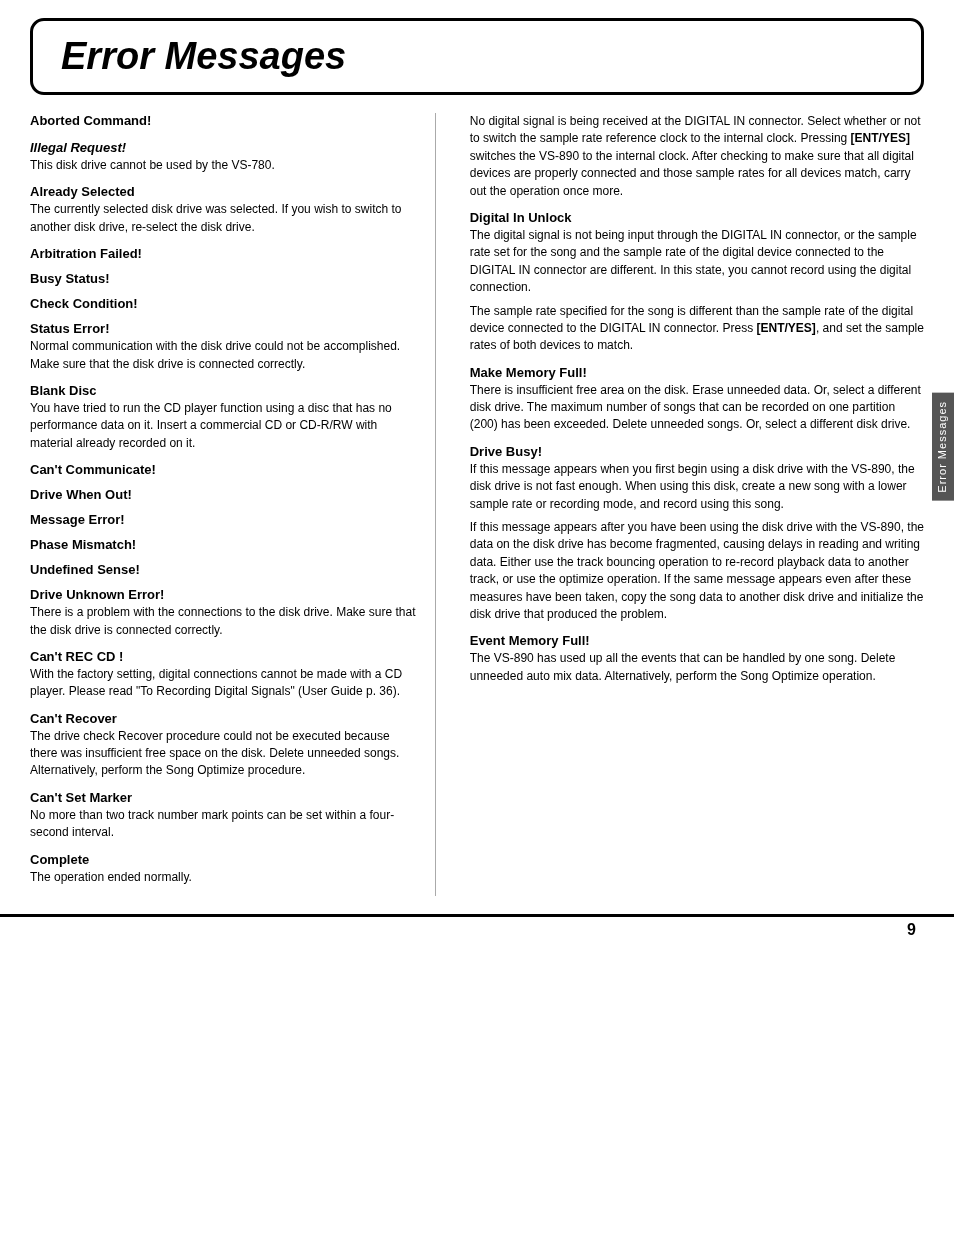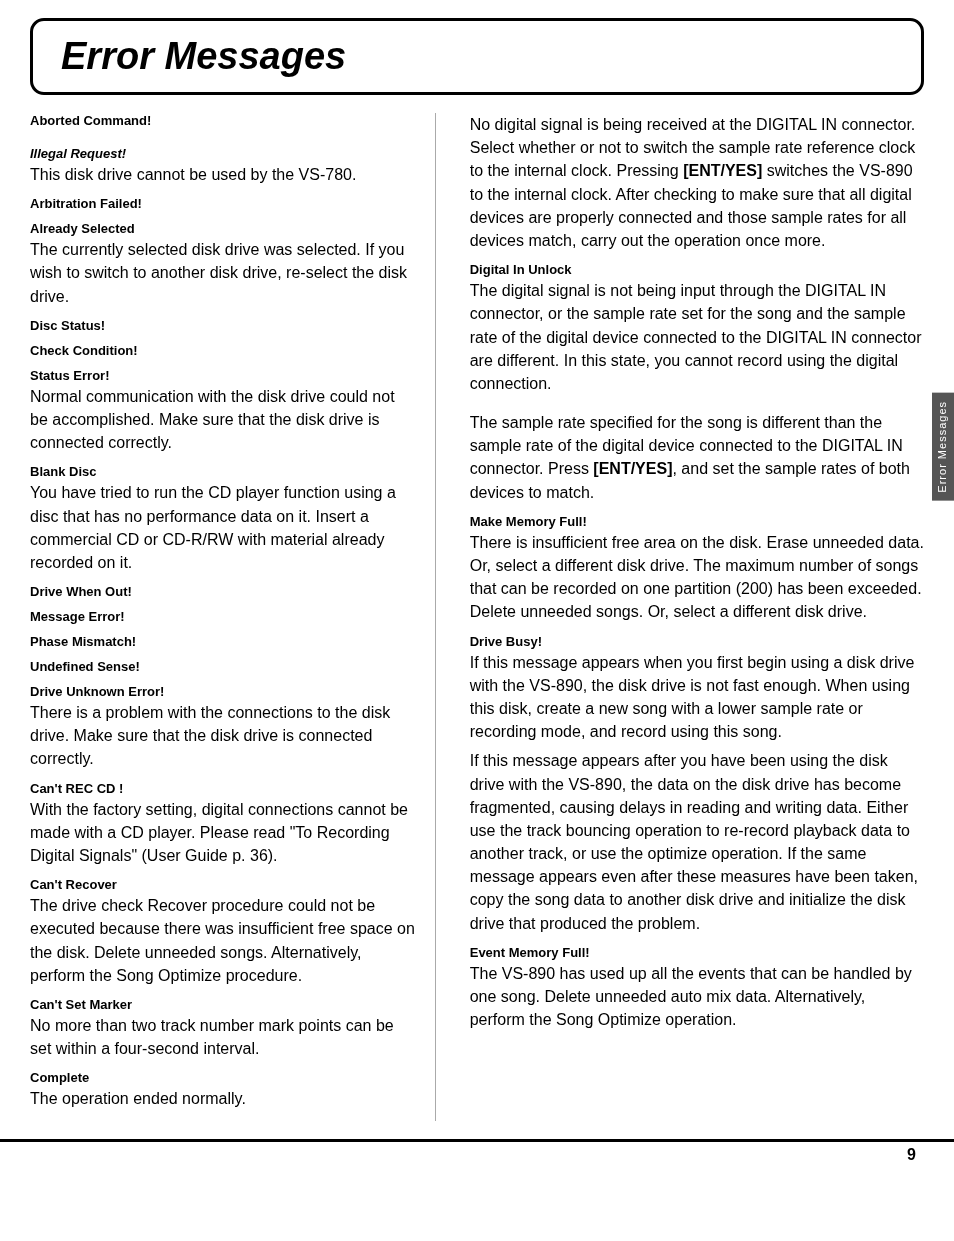--- a/index.html
+++ b/index.html
@@ -52,21 +52,21 @@
       font-size: 13px;
       margin-bottom: 2px;
     }
     .entry-title-italic {
       font-weight: 900;
       font-style: italic;
       font-size: 13px;
       margin-bottom: 2px;
     }
     .entry-body {
-      font-size: 16px;
+      font-size: 12px;
       line-height: 1.45;
     }
     .entry-body b, .inline-bold {
       font-weight: 900;
     }
     .bottom-bar {
       display: flex;
       flex-direction: row;
       align-items: center;
       justify-content: flex-end;
@@ -99,45 +99,48 @@
 
 <div class="page">
   <div class="title-box">
     <h1>Error Messages</h1>
   </div>
 
   <div class="columns-area">
     <div class="col-left" id="left-col">
     <div class="entry">
           <div class="entry-title">Aborted Command!</div>
-          <div class="entry" style="margin-left: 0px; margin-top: 18px;">
+          <div class="entry" style="margin-left: 0px; margin-top: 12px;">
             <div class="entry-title-italic">Illegal Request!</div>
             <div class="entry-body">This disk drive cannot be used by the VS-780.</div>
           </div>
         </div>
         <div class="entry">
-          <div class="entry-title">Arbitration Failed!</div>
-        </div>
-        <div class="entry">
           <div class="entry-title">Already Selected</div>
           <div class="entry-body">The currently selected disk drive was selected. If you wish to switch to another disk drive, re-select the disk drive.</div>
         </div>
         <div class="entry">
-          <div class="entry-title">Disc Status!</div>
+          <div class="entry-title">Arbitration Failed!</div>
+        </div>
+        <div class="entry">
+          <div class="entry-title">Busy Status!</div>
         </div>
         <div class="entry">
           <div class="entry-title">Check Condition!</div>
         </div>
         <div class="entry">
           <div class="entry-title">Status Error!</div>
           <div class="entry-body">Normal communication with the disk drive could not be accomplished. Make sure that the disk drive is connected correctly.</div>
         </div>
         <div class="entry">
           <div class="entry-title">Blank Disc</div>
           <div class="entry-body">You have tried to run the CD player function using a disc that has no performance data on it. Insert a commercial CD or CD-R/RW with material already recorded on it.</div>
+        </div>
+        <div class="entry">
+          <div class="entry-title">Can't Communicate!</div>
         </div>
         <div class="entry">
           <div class="entry-title">Drive When Out!</div>
         </div>
         <div class="entry">
           <div class="entry-title">Message Error!</div>
         </div>
         <div class="entry">
           <div class="entry-title">Phase Mismatch!</div>
         </div>
@@ -166,21 +169,21 @@
         </div>
       </div>
     <div class="col-right" id="right-col">
       <div class="side-tab">Error Messages</div>
     <div class="entry">
           <div class="entry-body">No digital signal is being received at the DIGITAL IN connector. Select whether or not to switch the sample rate reference clock to the internal clock. Pressing <b>[ENT/YES]</b> switches the VS-890 to the internal clock. After checking to make sure that all digital devices are properly connected and those sample rates for all devices match, carry out the operation once more.</div>
         </div>
         <div class="entry">
           <div class="entry-title">Digital In Unlock</div>
           <div class="entry-body">The digital signal is not being input through the DIGITAL IN connector, or the sample rate set for the song and the sample rate of the digital device connected to the DIGITAL IN connector are different. In this state, you cannot record using the digital connection.</div>
-          <div class="entry-body" style="margin-top: 16px;">The sample rate specified for the song is different than the sample rate of the digital device connected to the DIGITAL IN connector. Press <b>[ENT/YES]</b>, and set the sample rates of both devices to match.</div>
+          <div class="entry-body" style="margin-top: 6px;">The sample rate specified for the song is different than the sample rate of the digital device connected to the DIGITAL IN connector. Press <b>[ENT/YES]</b>, and set the sample rates of both devices to match.</div>
         </div>
         <div class="entry">
           <div class="entry-title">Make Memory Full!</div>
           <div class="entry-body">There is insufficient free area on the disk. Erase unneeded data. Or, select a different disk drive. The maximum number of songs that can be recorded on one partition (200) has been exceeded. Delete unneeded songs. Or, select a different disk drive.</div>
         </div>
         <div class="entry">
           <div class="entry-title">Drive Busy!</div>
           <div class="entry-body">If this message appears when you first begin using a disk drive with the VS-890, the disk drive is not fast enough. When using this disk, create a new song with a lower sample rate or recording mode, and record using this song.</div>
           <div class="entry-body" style="margin-top: 6px;">If this message appears after you have been using the disk drive with the VS-890, the data on the disk drive has become fragmented, causing delays in reading and writing data. Either use the track bouncing operation to re-record playback data to another track, or use the optimize operation. If the same message appears even after these measures have been taken, copy the song data to another disk drive and initialize the disk drive that produced the problem.</div>
         </div>

